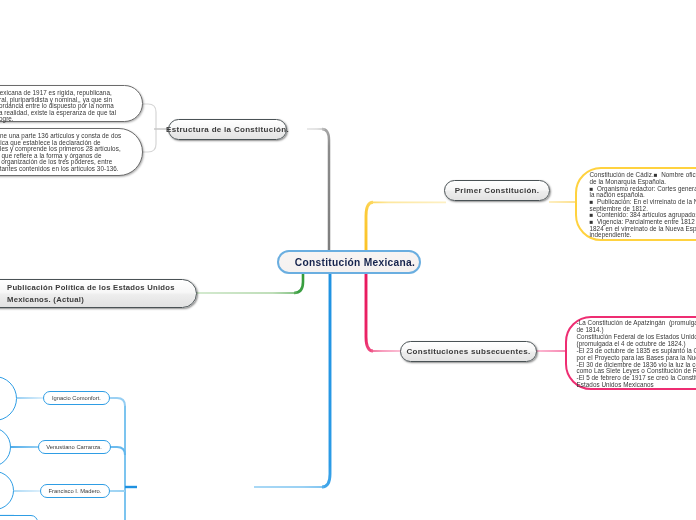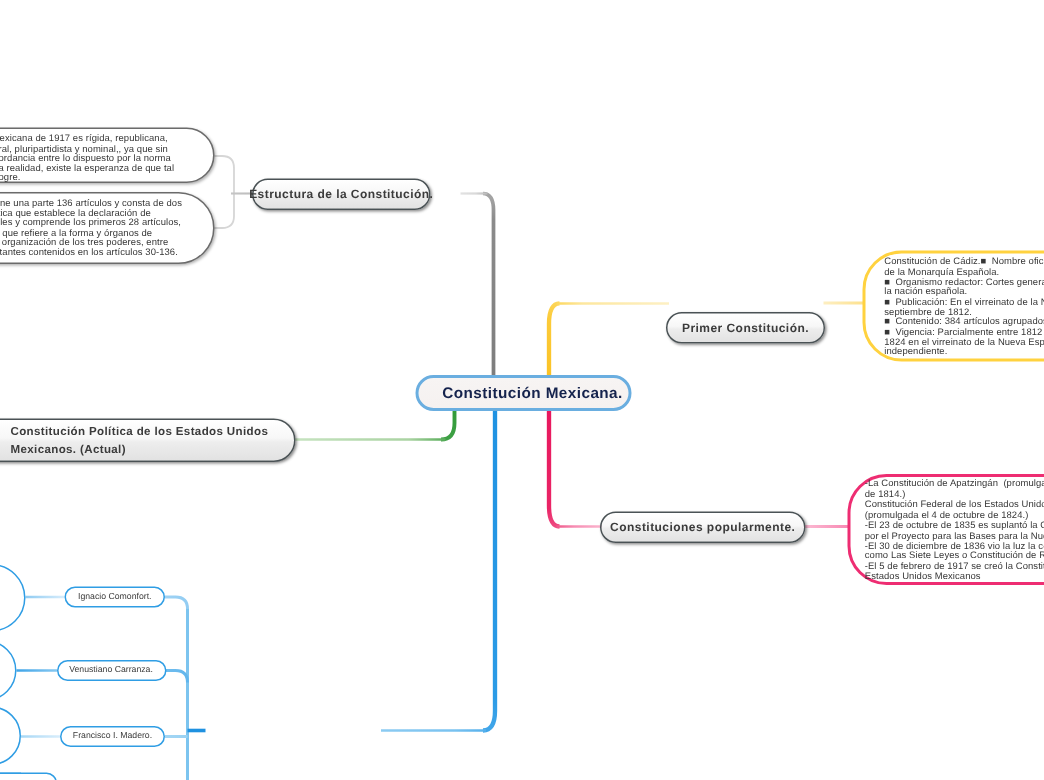--- a/index.html
+++ b/index.html
@@ -157,30 +157,30 @@
   </svg>
 
   <div class="center" style="left:277px;top:250px;width:144px;height:24px;font-size:10.2px;letter-spacing:0.3px;">
     <span style="opacity:.999">Constitución Mexicana.</span>
   </div>
 
   <div class="gnode" style="left:168px;top:119px;width:119px;height:21px;font-size:8px;">
     <span>Estructura de la Constitución.</span>
   </div>
 
-  <div class="gnode" style="left:444px;top:208px;width:106px;height:21px;font-size:8px;">
+  <div class="gnode" style="left:444px;top:180px;width:106px;height:21px;font-size:8px;">
     <span>Primer Constitución.</span>
   </div>
 
   <div class="gnode" style="left:400px;top:341px;width:137px;height:21px;font-size:8px;">
-    <span>Constituciones popularmente.</span>
+    <span>Constituciones subsecuentes.</span>
   </div>
 
   <div class="gnode" style="left:-20px;top:279px;width:217px;height:29px;font-size:7.7px;justify-content:flex-start;padding:0 8px 0 26px;line-height:11.5px;white-space:normal;letter-spacing:0.25px;">
-    <span>Constitución Política de los Estados Unidos Mexicanos. (Actual)</span>
+    <span>Publicación Política de los Estados Unidos Mexicanos. (Actual)</span>
   </div>
 
 
   <div class="wbox" style="left:-70px;top:85px;width:213px;height:37px;">
     <div class="ltext" style="top:4px;">
       <div class="ln" style="left:17.4px;top:0.00px"><span>La Constitución Mexicana de 1917 es rígida, republicana,</span></div>
       <div class="ln" style="left:55.5px;top:6.52px"><span>federal, pluripartidista y nominal,, ya que sin</span></div>
       <div class="ln" style="left:54.5px;top:13.04px"><span>concordancia entre lo dispuesto por la norma</span></div>
       <div class="ln" style="left:61.5px;top:19.56px"><span>y la realidad, existe la esperanza de que tal</span></div>
       <div class="ln" style="left:58.0px;top:26.08px"><span>se logre.</span></div>

